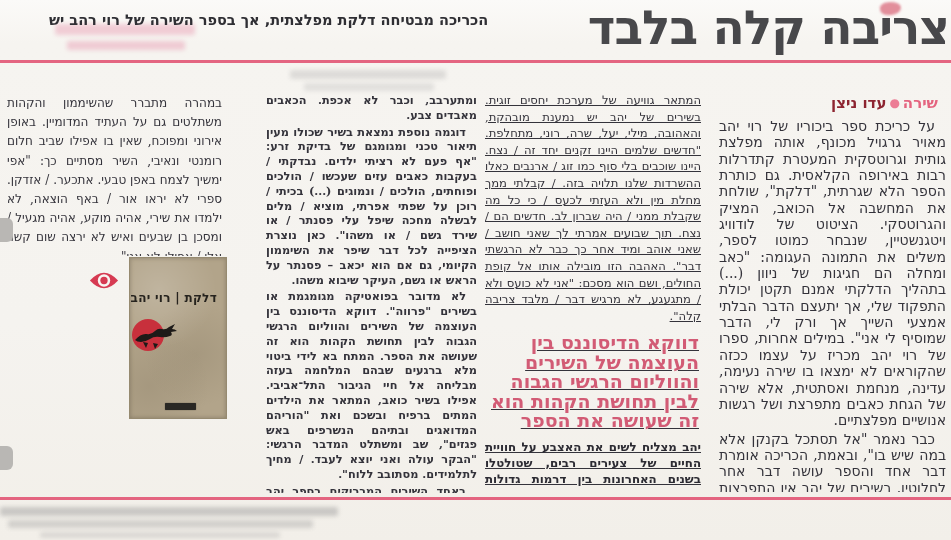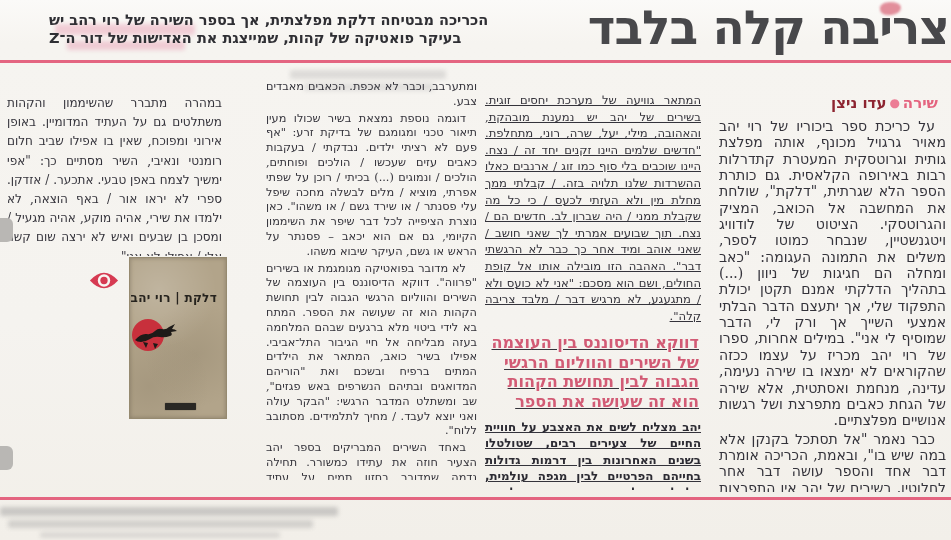--- a/index.html
+++ b/index.html
@@ -31,24 +31,24 @@
   .byline .author{color:#8d2430;}
   
   .col{
     position:absolute;text-align:justify;color:#34333b;overflow:hidden;
     font-family:"DejaVu Serif","DejaVu Sans",serif;
   }
   .col p{margin:0 0 2px 0;text-indent:11px;}
   .col p.cont{text-indent:0;}
   #col1{top:118px;right:5px;width:227px;height:374px;font-size:14px;line-height:16.35px;}
   #col2{top:92px;right:250px;width:216px;height:398px;font-size:11.6px;line-height:16.6px;text-decoration:underline;}
-  #col3{top:80px;right:474px;width:211px;height:400px;font-size:11.3px;line-height:14.8px;}
+  #col3{top:93px;right:474px;width:211px;height:400px;font-size:11.3px;line-height:14.8px;font-weight:bold;}
   #col4{top:94px;right:729px;width:215px;height:162px;font-size:12px;line-height:19.2px;}
   .pullquote{
-    margin:9px 2px 8px 0;color:#d25b75;font-weight:700;font-size:16px;line-height:19.5px;
+    margin:9px 2px 8px 0;color:#d25b75;font-weight:700;font-size:19px;line-height:19.5px;
     text-align:right;font-family:"DejaVu Sans",sans-serif;text-indent:0;
   }
   .boldpara{
     font-weight:700;color:#2c2b33;font-size:11.8px;line-height:16.1px;
     font-family:"DejaVu Sans",sans-serif;
   }
   
   #eye{position:absolute;top:271px;left:89px;width:30px;height:19px;}
   
   #cover{
@@ -91,21 +91,20 @@
 
   <div class="ghost g-pink" style="top:24px;right:756px;width:140px;height:11px;"></div>
   <div class="ghost g-pink" style="top:41px;right:766px;width:118px;height:9px;"></div>
   <div class="ghost g-gray" style="top:70px;right:505px;width:156px;height:9px;opacity:.6;"></div>
   <div class="ghost g-gray" style="top:83px;right:517px;width:130px;height:8px;opacity:.5;"></div>
   <div id="smudge-tr"></div>
 
   <div class="headline">צריבה קלה בלבד</div>
   <div class="subtitle">
     <div>הכריכה מבטיחה דלקת מפלצתית, אך בספר השירה של רוי רהב יש</div>
-    <div>בעיקר פואטיקה של קהות, שמייצגת את האדישות של דור ה־Z</div>
   </div>
   <div class="rule" id="rule-top"></div>
 
   <div class="byline">
     <span class="section">שירה</span><span class="bullet">●</span><span class="author">עדו ניצן</span>
   </div>
 
   <div class="col" id="col1">
     <p>על כריכת ספר ביכוריו של רוי יהב מאויר גרגויל מכונף, אותה מפלצת גותית וגרוטסקית המעטרת קתדרלות רבות באירופה הקלאסית. גם כותרת הספר הלא שגרתית, "דלקת", שולחת את המחשבה אל הכואב, המציק והגרוטסקי. הציטוט של לודוויג ויטגנשטיין, שנבחר כמוטו לספר, משלים את התמונה העגומה: "כאב ומחלה הם חגיגות של ניוון (...) בתהליך הדלקתי אמנם תקטן יכולת התפקוד שלי, אך יתעצם הדבר הבלתי אמצעי השייך אך ורק לי, הדבר שמוסיף לי אני". במילים אחרות, ספרו של רוי יהב מכריז על עצמו ככזה שהקוראים לא ימצאו בו שירה נעימה, עדינה, מנחמת ואסתטית, אלא שירה של הגחת כאבים מתפרצת ושל רגשות אנושיים מפלצתיים.</p>
     <p>כבר נאמר "אל תסתכל בקנקן אלא במה שיש בו", ובאמת, הכריכה אומרת דבר אחד והספר עושה דבר אחר לחלוטין. בשירים של יהב אין התפרצות מפלצתית וכואבת של רגשות, אלא כתיבה מדויקת ואסתטית, וה"הבטחה" שטמונה במילה "דלקת", על פואטיקת כאב שורפת, לא מתממשת. אף שהספר מלא בייסורי אהבות נכזבות ושיברונות לב, הוא מתאר דווקא הוויה של קהות ואובדן משמעות.</p>

